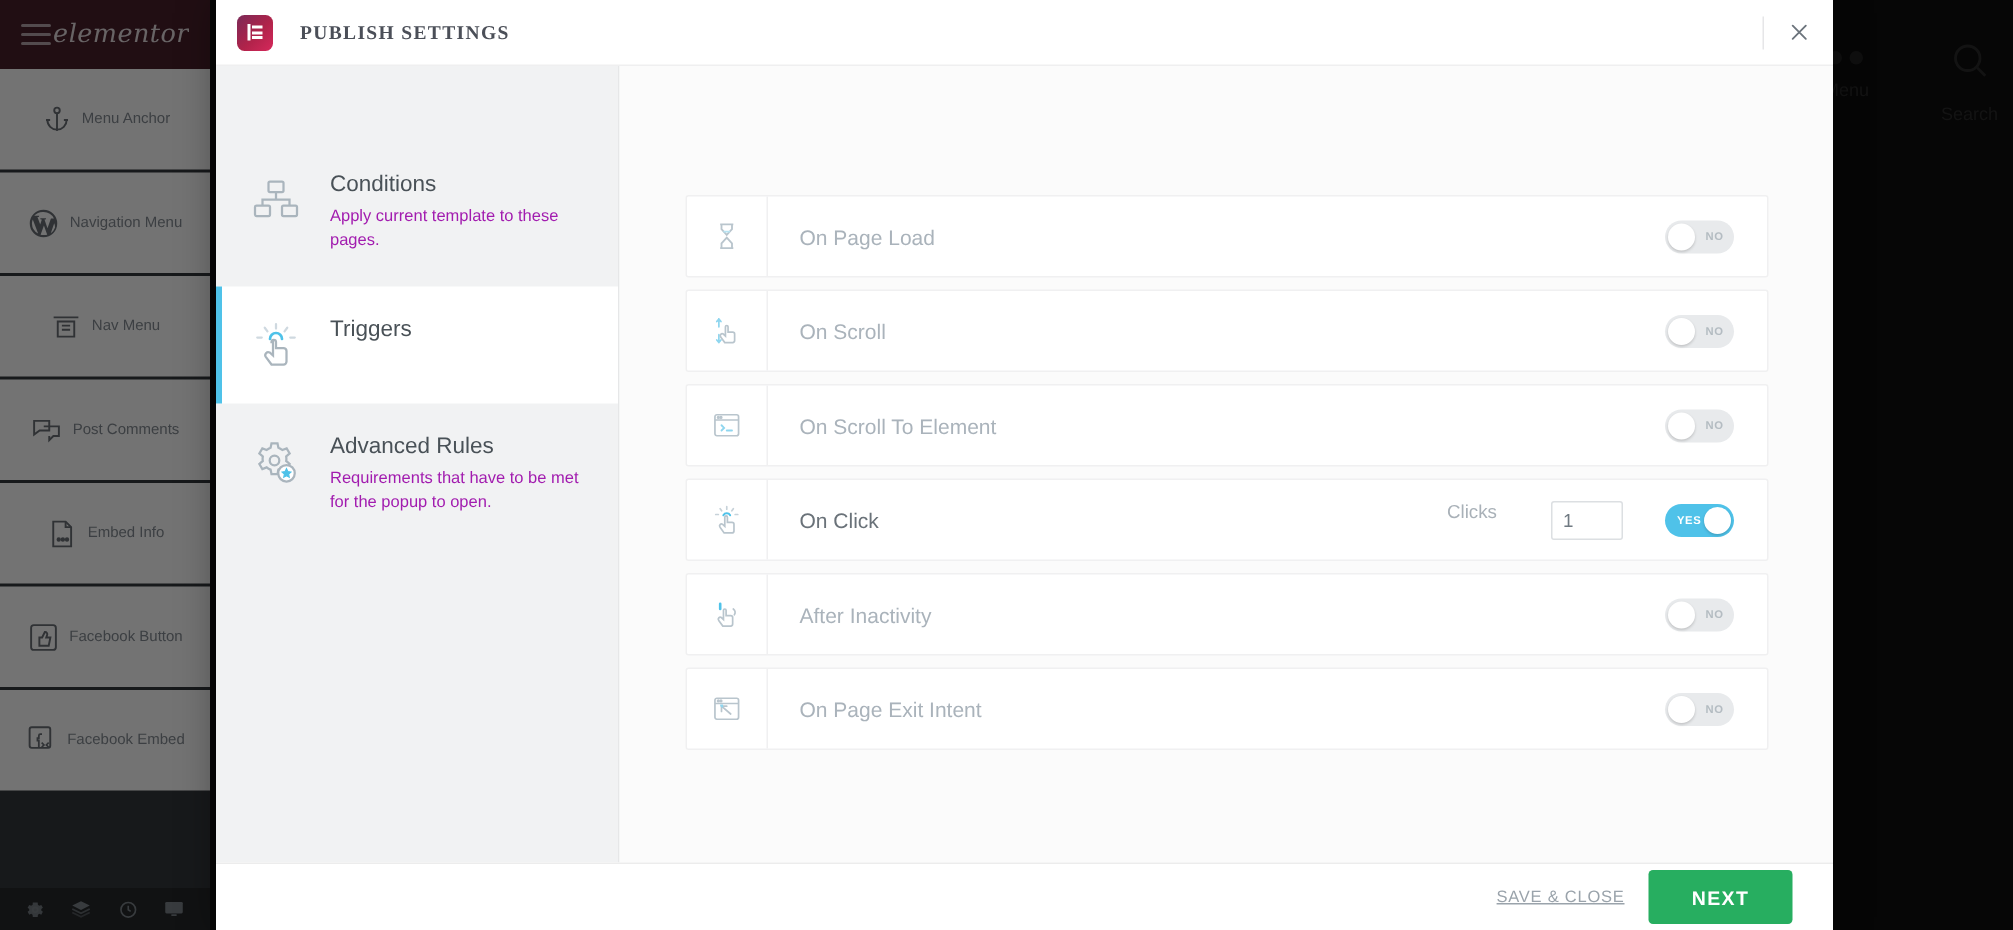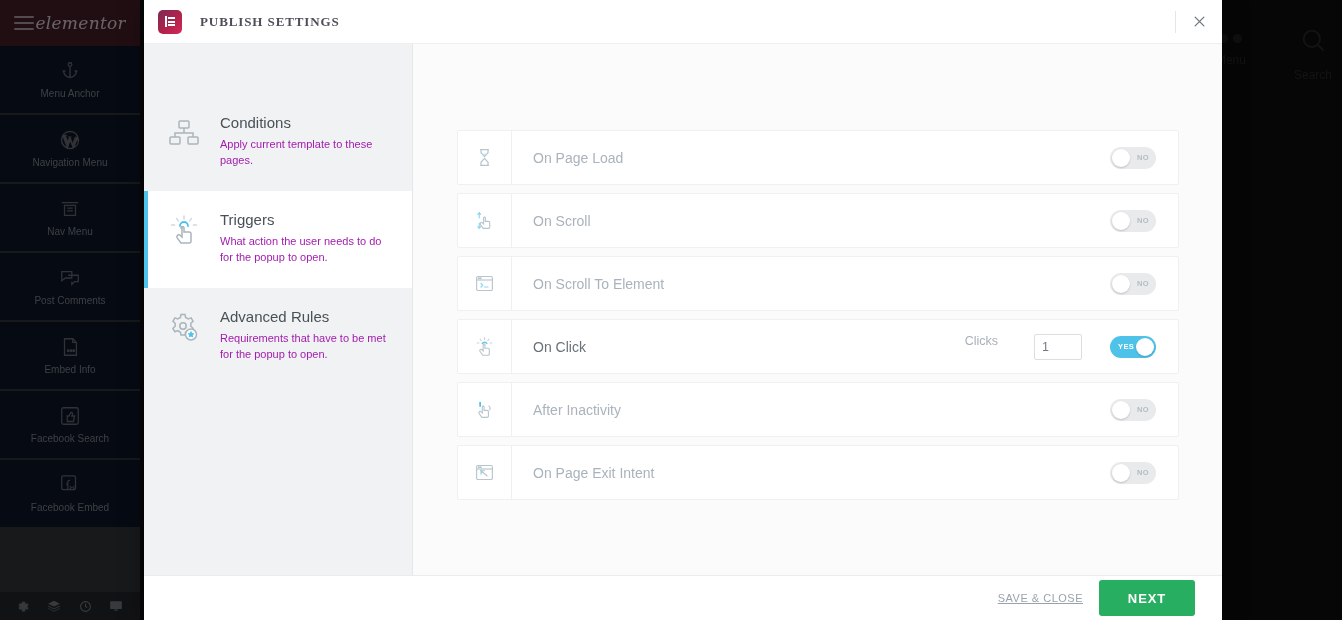--- a/index.html
+++ b/index.html
@@ -48,24 +48,23 @@
     font-style: italic;
     font-size: 17px;
     color: #e6dde0;
     letter-spacing: .3px;
     white-space: nowrap;
     overflow: hidden;
   }
   .widget-list { padding: 0; }
   .widget-cell {
     height: 67px;
-    background: #0f172a;
+    background: #ffffff;
     margin-bottom: 2px;
     display: flex;
-    flex-direction: column;
     align-items: center;
     justify-content: center;
     gap: 6px;
   }
   .widget-cell .wicon {
     color: #6a7076;
     line-height: 1;
     display: flex;
     align-items: center;
     justify-content: center;
@@ -434,21 +433,21 @@
         </span>
         <span class="wlabel">Embed Info</span>
       </div>
       <div class="widget-cell">
         <span class="wicon">
           <svg width="22" height="22" viewBox="0 0 24 24" fill="none" stroke="currentColor" stroke-width="1.4">
               <rect x="3" y="3" width="18" height="18" rx="2"></rect>
               <path d="M9 18v-6h2l2-4a1.6 1.6 0 0 1 1.6 2.3L14 12h3l-1.2 6z"></path>
             </svg>
         </span>
-        <span class="wlabel">Facebook Search</span>
+        <span class="wlabel">Facebook Button</span>
       </div>
       <div class="widget-cell">
         <span class="wicon">
           <svg width="22" height="22" viewBox="0 0 24 24" fill="none" stroke="currentColor" stroke-width="1.4">
               <rect x="3" y="2" width="15" height="15" rx="1.5"></rect>
               <path d="M12 7h-1.2c-.7 0-1.1.4-1.1 1.1V10h-1v1.8h1V17" stroke-width="1.3"></path>
               <path d="M15 19l2 2-2 2M21 19l-2 2 2 2" transform="translate(-1,-3) scale(.85)"></path>
             </svg>
         </span>
         <span class="wlabel">Facebook Embed</span>
@@ -552,21 +551,20 @@
         <div class="nav-item active">
           <span class="nav-icon">
             <svg width="34" height="34" viewBox="0 0 34 34" fill="none" stroke="currentColor" stroke-width="1.5" stroke-linecap="round">
               <path d="M17 3v3M9.5 5.5l1.8 2.4M24.5 5.5l-1.8 2.4M4.5 12h3M29.5 12h-3" stroke="#cfd9e0"></path>
               <path d="M13 13a4 4 0 0 1 8 0" stroke="#4fc2e9" stroke-width="1.8"></path>
               <path d="M15 15v9l-2.2-2a2 2 0 0 0-2.6 2.9L14 30h8a2 2 0 0 0 2-2v-7a2 2 0 0 0-2-2h-5v-4a1.5 1.5 0 0 0-3 0z"></path>
             </svg>
           </span>
           <div class="nav-text">
             <div class="nav-title">Triggers</div>
-            <div class="nav-desc">What action the user needs to do for the popup to open.</div>
           </div>
         </div>
 
         <div class="nav-item">
           <span class="nav-icon">
             <svg width="34" height="34" viewBox="0 0 34 34" fill="none" stroke="currentColor" stroke-width="1.5">
               <path d="M14 4.5h4l.6 3a9 9 0 0 1 2.6 1.5l2.9-1.1 2 3.4-2.3 2a9 9 0 0 1 0 3l2.3 2-2 3.4-2.9-1.1a9 9 0 0 1-2.6 1.5l-.6 3h-4l-.6-3a9 9 0 0 1-2.6-1.5l-2.9 1.1-2-3.4 2.3-2a9 9 0 0 1 0-3l-2.3-2 2-3.4 2.9 1.1A9 9 0 0 1 13.4 7.5z"></path>
               <circle cx="16" cy="16" r="3.2"></circle>
               <circle cx="24" cy="24.5" r="5.5" fill="#fff"></circle>
               <path d="M24 21.5l.9 1.9 2 .3-1.5 1.4.4 2-1.8-1-1.8 1 .4-2-1.5-1.4 2-.3z" fill="#4fc2e9" stroke="#4fc2e9" stroke-width=".8"></path>

